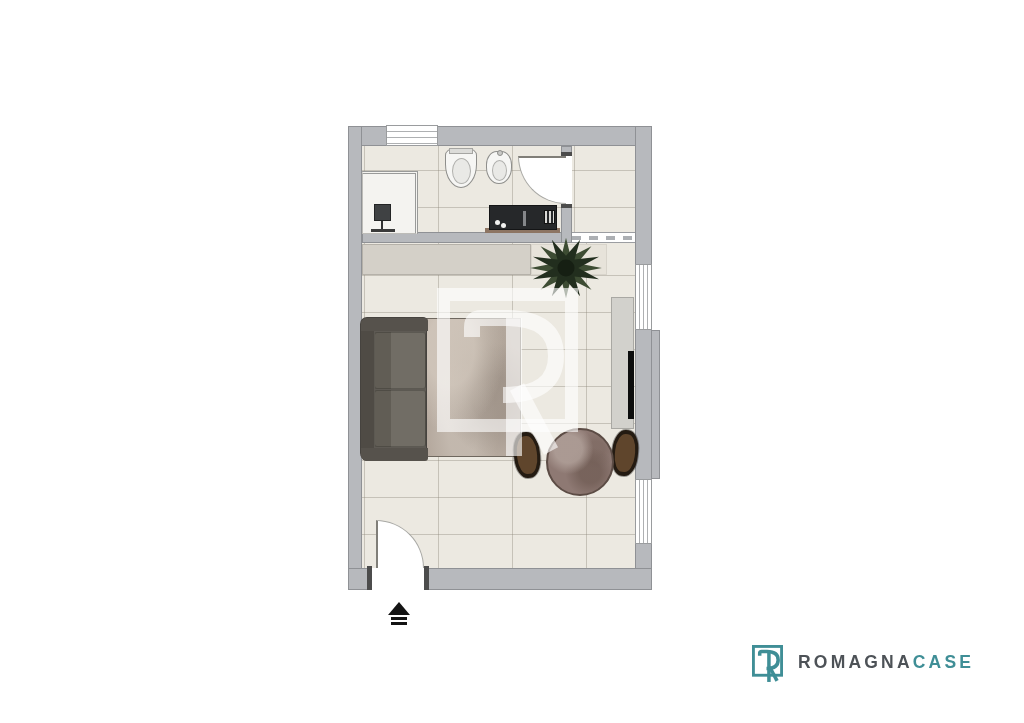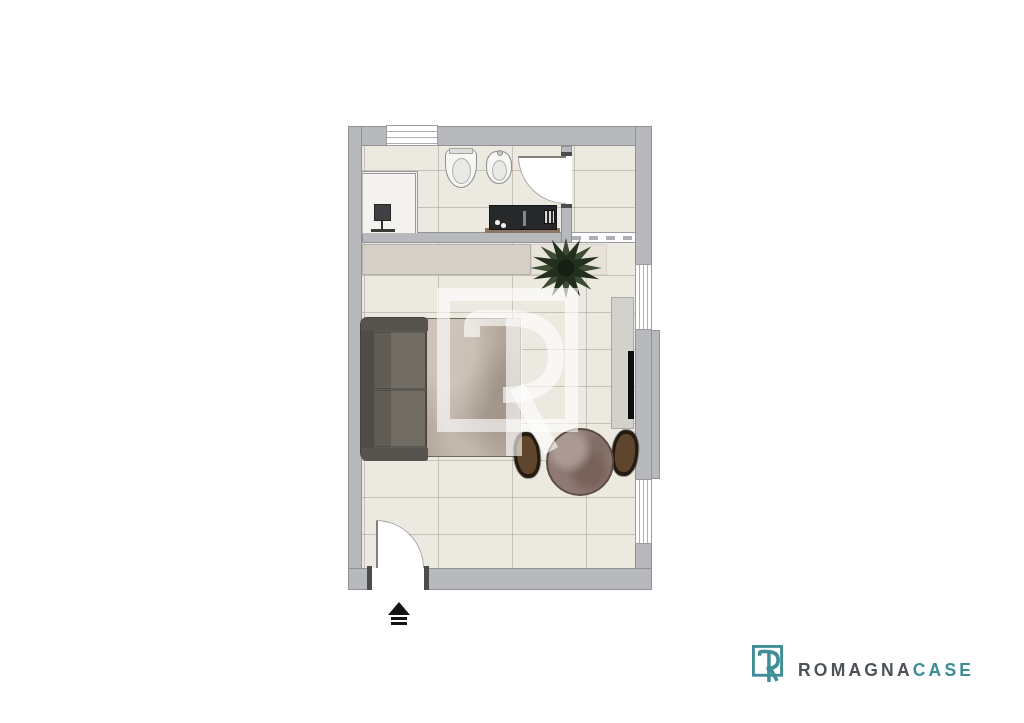--- a/index.html
+++ b/index.html
@@ -81,21 +81,21 @@
 
   
   .arrow-tri{width:0;height:0;border-left:11px solid transparent;border-right:11px solid transparent;
     border-bottom:13px solid #141414;}
   .arrow-bar{background:#141414;}
 
   
   .wm svg{display:block;}
 
   
-  .logo{position:absolute;left:752px;top:645px;display:flex;align-items:center;}
+  .logo{position:absolute;left:752px;top:645px;display:flex;align-items:flex-start;}
   .logo-text{margin-left:15px;margin-top:7px;font-size:17.5px;font-weight:700;letter-spacing:3.2px;
     white-space:nowrap;}
   .brand-primary{color:#4d5257;}
   .brand-accent{color:#3f8e96;}
 </style>
 </head>
 <body>
 
 <div id="plan">
 

